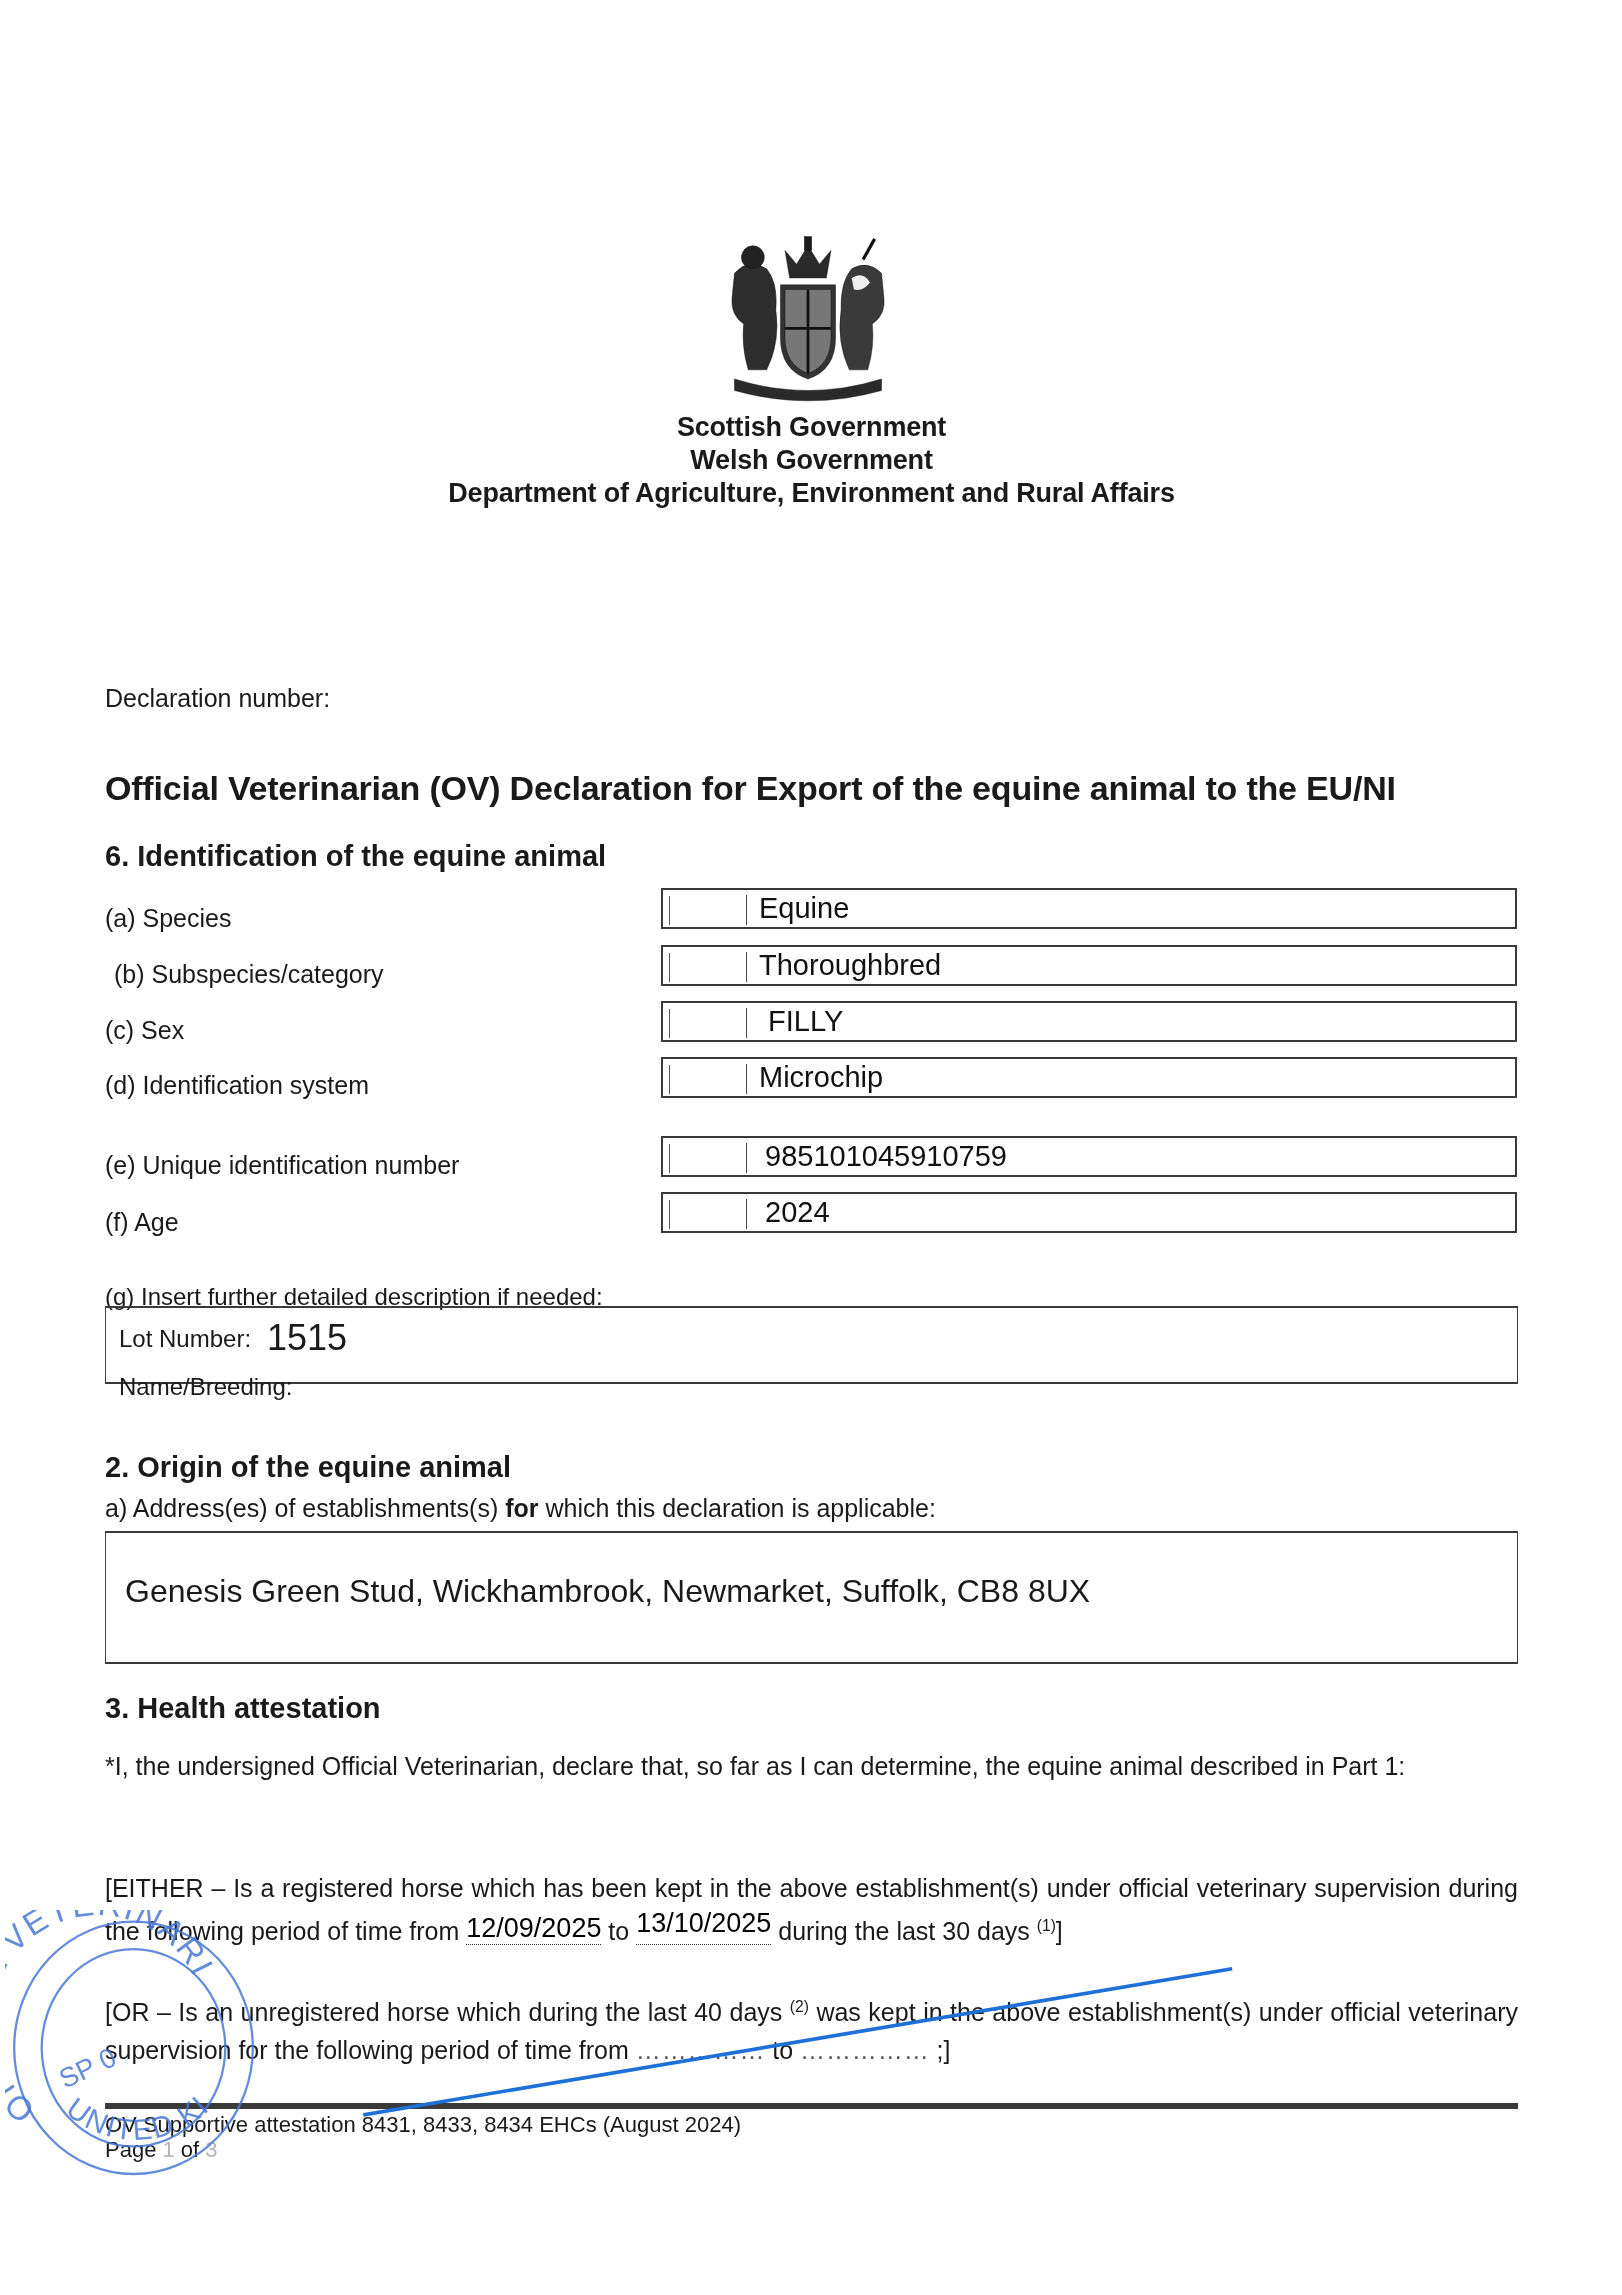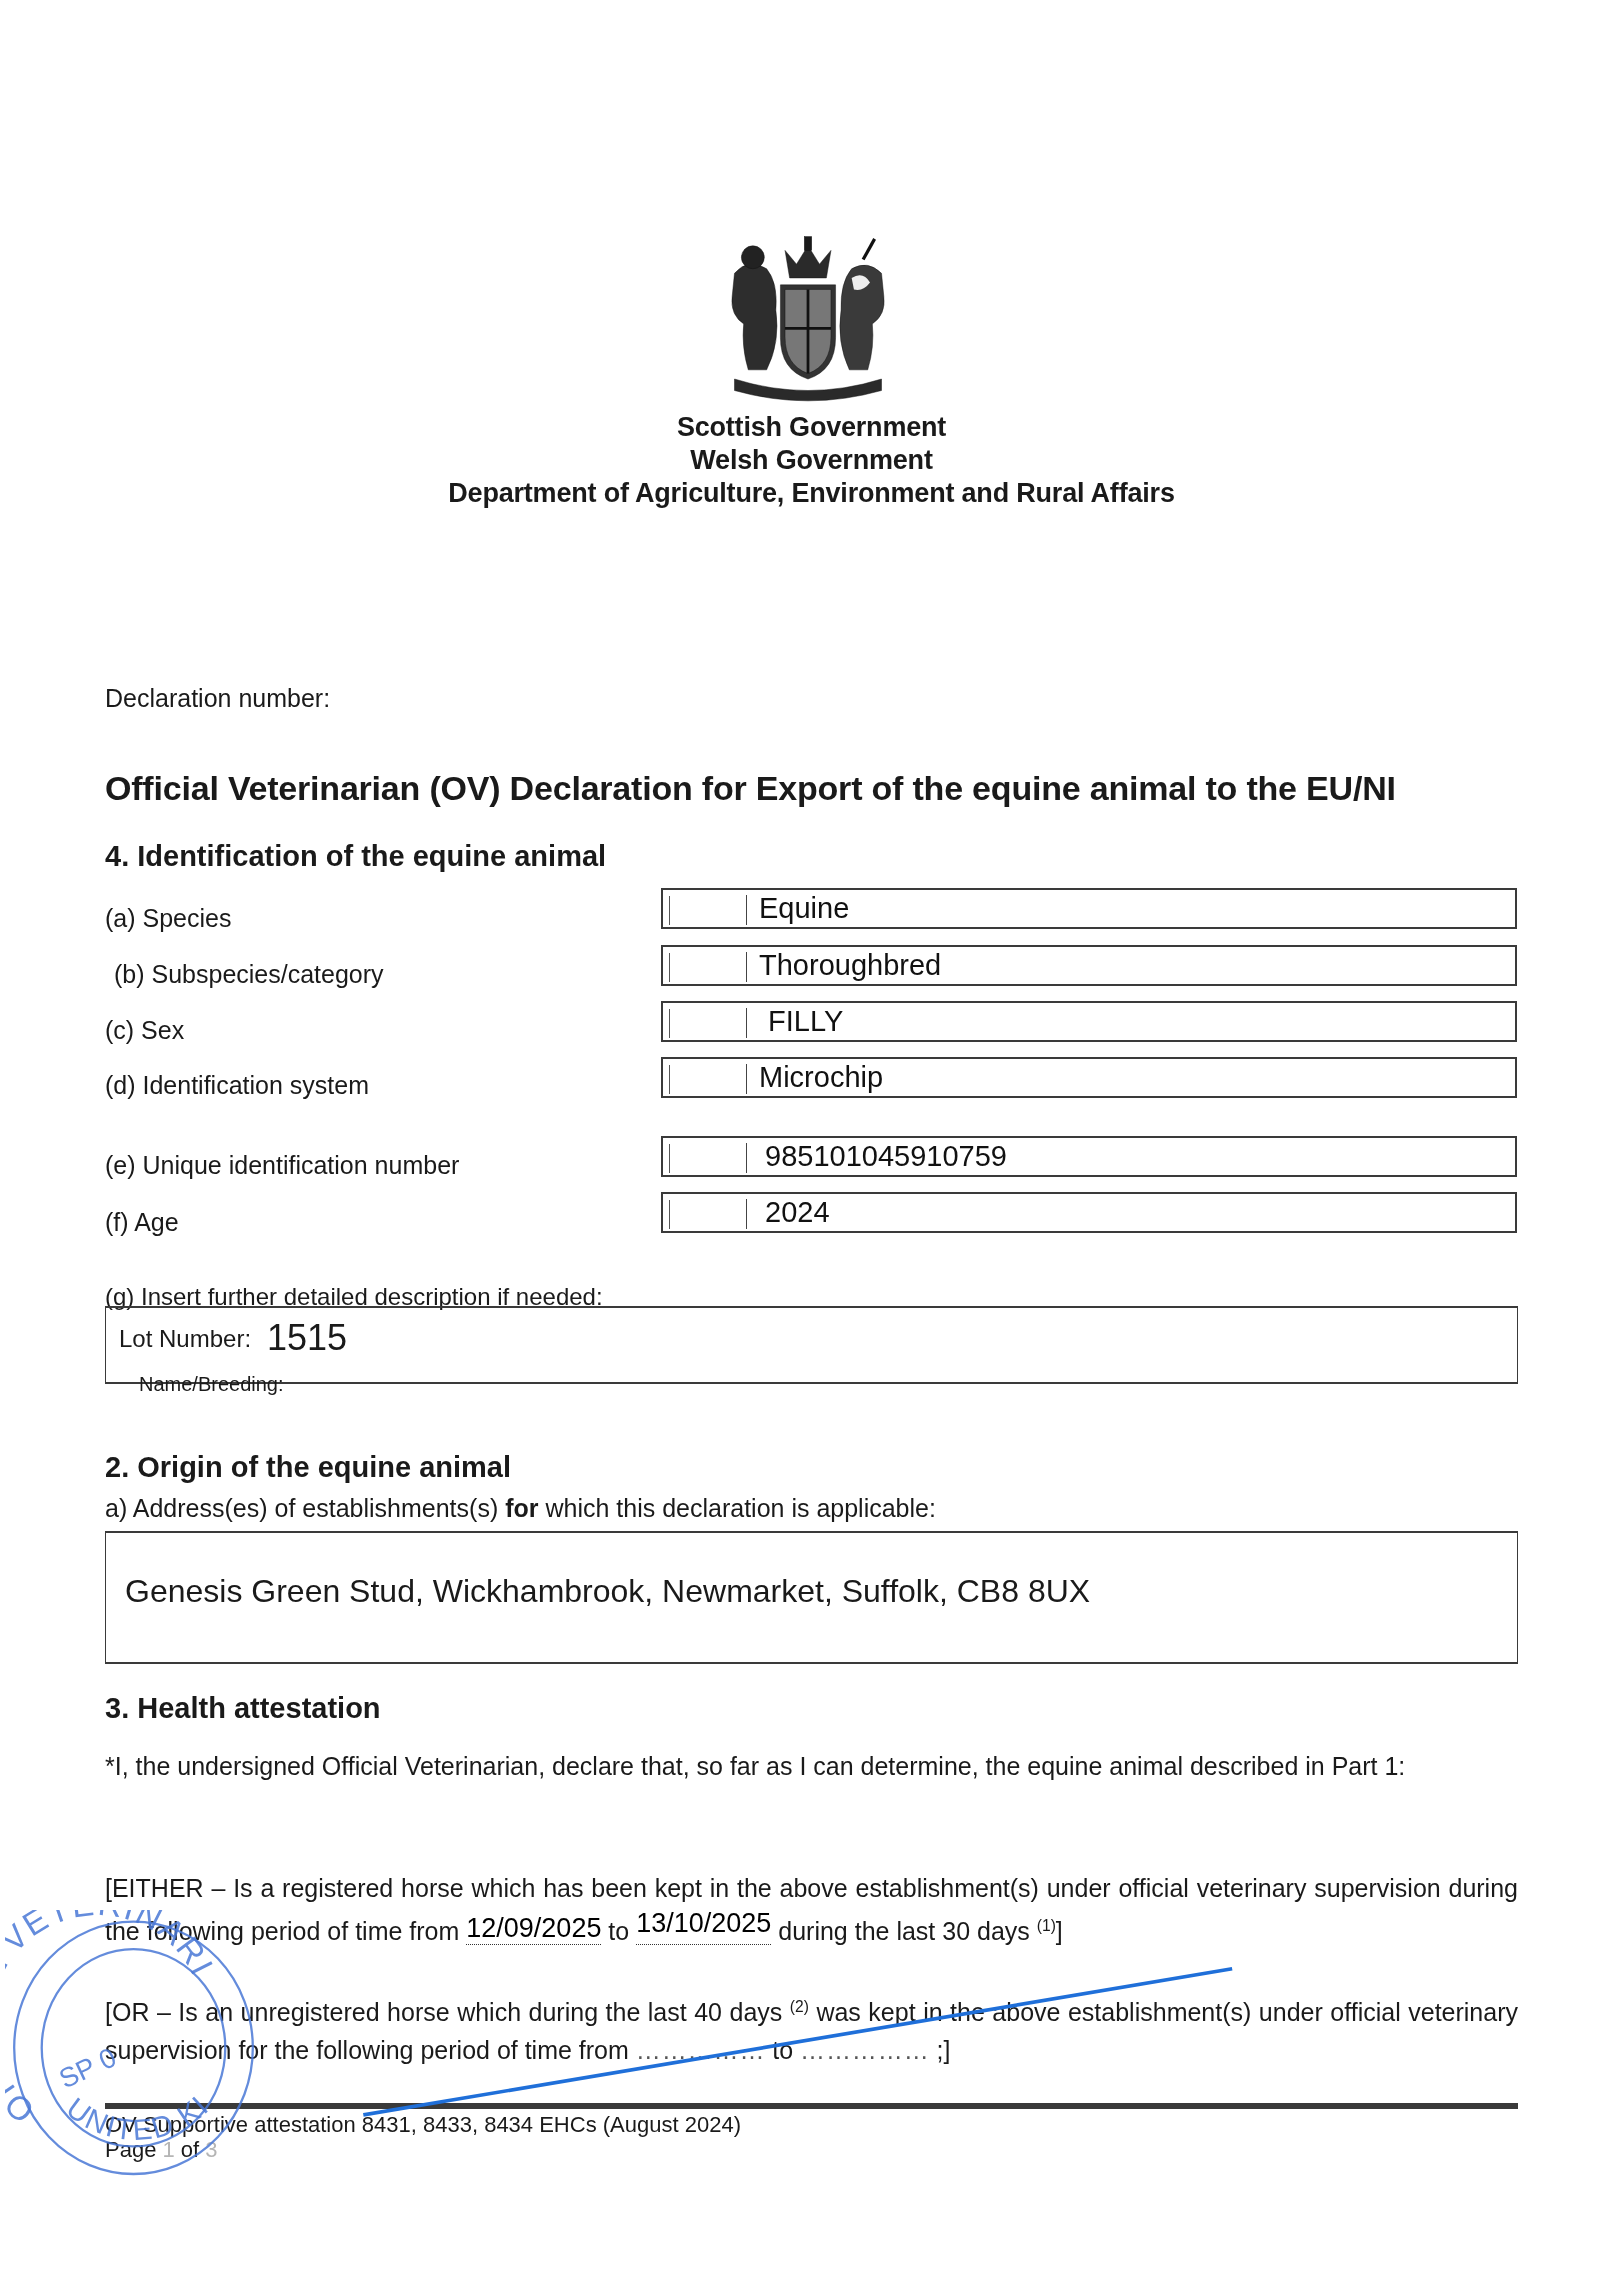--- a/index.html
+++ b/index.html
@@ -34,21 +34,21 @@
   .field-box .tick2 { position: absolute; left: 83px; top: 4.6px; width: 1.4px; height: 30px; background: #444; }
   .field-box .val { position: absolute; left: 96px; top: 1.8px; font-size: 29px; line-height: 32px; color: #111; white-space: nowrap; }
 
   .desc-label { left: 105px; top: 1283px; font-size: 24px; white-space: nowrap; }
   .desc-box {
     left: 105px; top: 1306px; width: 1413px; height: 78px;
     border: 2.8px solid #3a3a3a; border-left-width: 1.8px; border-right-width: 1.8px; box-sizing: border-box;
   }
   .lot-label { position: absolute; left: 13px; top: 17.4px; font-size: 24px; white-space: nowrap; }
   .lot-val { position: absolute; left: 161px; top: 9.2px; font-size: 36px; white-space: nowrap; }
-  .name-label { position: absolute; left: 13px; top: 65px; font-size: 20px; white-space: nowrap; margin-left: 20px; }
+  .name-label { position: absolute; left: 13px; top: 65px; font-size: 24px; white-space: nowrap; }
   .name-val { position: absolute; left: 303px; top: 46px; font-size: 32px; white-space: nowrap; }
 
   .addr-sub { left: 105px; top: 1494px; font-size: 25px; white-space: nowrap; }
   .addr-box {
     left: 105px; top: 1531px; width: 1413px; height: 133px;
     border: 2.8px solid #3a3a3a; border-left-width: 1.8px; border-right-width: 1.8px; box-sizing: border-box;
   }
   .addr-val { position: absolute; left: 19px; top: 40px; font-size: 32px; white-space: nowrap; }
 
   .para { left: 105px; width: 1413px; font-size: 25px; line-height: 38px; }
@@ -95,21 +95,21 @@
 <div class="abs orgs">
   <div class="org-line">Scottish Government</div>
   <div class="org-line">Welsh Government</div>
   <div class="org-line">Department of Agriculture, Environment and Rural Affairs</div>
 </div>
 
 <div class="abs decl-num">Declaration number:</div>
 
 <div class="abs main-title">Official Veterinarian (OV) Declaration for Export of the equine animal to the EU/NI</div>
 
-<div class="abs sec-head" style="left:105px; top:840px;">4. Identification of the equine animal</div>
+<div class="abs sec-head" style="left:105px; top:840px;">6. Identification of the equine animal</div>
 
 <div class="abs field-label" style="top:904px;">(a) Species</div>
 <div class="abs field-box" style="top:888px;">
   <span class="tick1"></span>
     <span class="tick2"></span>
   <span class="val">Equine</span>
 </div>
 
 <div class="abs field-label" style="top:960px;margin-left:9px;">(b) Subspecies/category</div>
 <div class="abs field-box" style="top:945px;">

